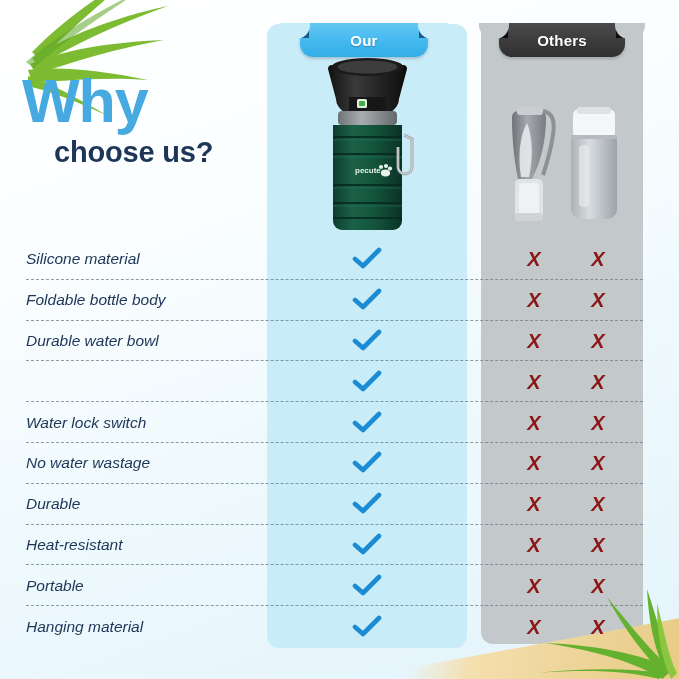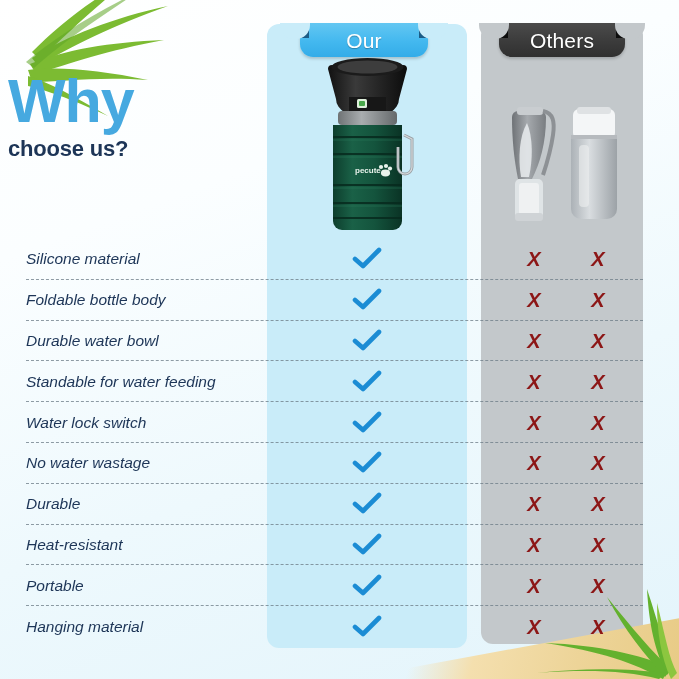--- a/index.html
+++ b/index.html
@@ -40,22 +40,22 @@
     position:absolute;height:34px;
     display:flex;align-items:center;justify-content:center;
   }
   .ribbon .plate{
     position:relative;width:100%;height:100%;
     border-radius:4px 4px 13px 13px;
     display:flex;align-items:center;justify-content:center;
     box-shadow:0 2px 3px rgba(0,0,0,.18);
   }
   .ribbon .label{
-    position:relative;z-index:4;color:#ffffff;font-weight:normal;
-    font-size:21px;letter-spacing:.2px;line-height:1;
+    position:relative;z-index:4;color:#ffffff;font-weight:bold;
+    font-size:15px;letter-spacing:.2px;line-height:1;
     text-shadow:0 1px 1px rgba(0,0,0,.28);
   }
   
   .ribbon .tail{
     position:absolute;top:0;width:26px;height:15px;z-index:1;
   }
   .ribbon .tail.l{left:-17px;border-radius:0 0 0 14px;}
   .ribbon .tail.r{right:-17px;border-radius:0 0 14px 0;}
   
   .ribbon .wing{position:absolute;top:0;width:30px;height:16px;z-index:3;}
@@ -68,28 +68,28 @@
   .ribbon-our .wing.r{right:-20px;}
 
   .ribbon-others{left:499px;top:23px;width:126px;}
   .ribbon-others .plate{background:linear-gradient(180deg,#4b4b4b 0%,#3b3b3b 55%,#303030 100%);text-align:right;}
   .ribbon-others .tail{background:#0c0c0c;}
   .ribbon-others .wing{background:#c3c8cb;border-radius:0 0 14px 14px;}
   .ribbon-others .wing.l{left:-20px;}
   .ribbon-others .wing.r{right:-20px;}
 
   
-  .headline{position:absolute;left:8px;top:72px;width:240px;}
+  .headline{position:absolute;left:22px;top:72px;width:240px;}
   .headline .l1{
     font-size:61px;font-weight:bold;color:#46a9e0;line-height:.96;
     letter-spacing:-1px;
   }
   .headline .l2{
-    font-size:22px;font-weight:bold;color:#1d3557;line-height:1.1;
-    margin-top:6px;letter-spacing:-.2px;
+    font-size:29px;font-weight:bold;color:#1d3557;line-height:1.1;
+    margin-top:6px;letter-spacing:-.2px;margin-left:32px;
   }
 
   
   .prod-our{position:absolute;left:305px;top:57px;width:125px;height:180px;}
   .prod-others{position:absolute;left:493px;top:105px;width:140px;height:122px;}
 
   
   .rows{position:absolute;left:0;top:239px;width:679px;font-style:italic;}
   .row{
     position:relative;height:40.8px;
@@ -306,21 +306,20 @@
         </div>
         <div class="cell cell-o1">
           <span class="xmark">X</span>
         </div>
         <div class="cell cell-o2">
           <span class="xmark">X</span>
         </div>
         <div class="rule"></div>
       </div>
       <div class="row">
-        <div class="feature">Standable for water feeding</div>
         <div class="cell cell-our">
           <svg width="30" height="24" viewBox="0 0 30 24">
             <path d="M3 12 L11 19 L27 3" fill="none" stroke="#1b8cd4" stroke-width="4.6" stroke-linecap="round" stroke-linejoin="round"></path>
           </svg>
         </div>
         <div class="cell cell-o1">
           <span class="xmark">X</span>
         </div>
         <div class="cell cell-o2">
           <span class="xmark">X</span>

